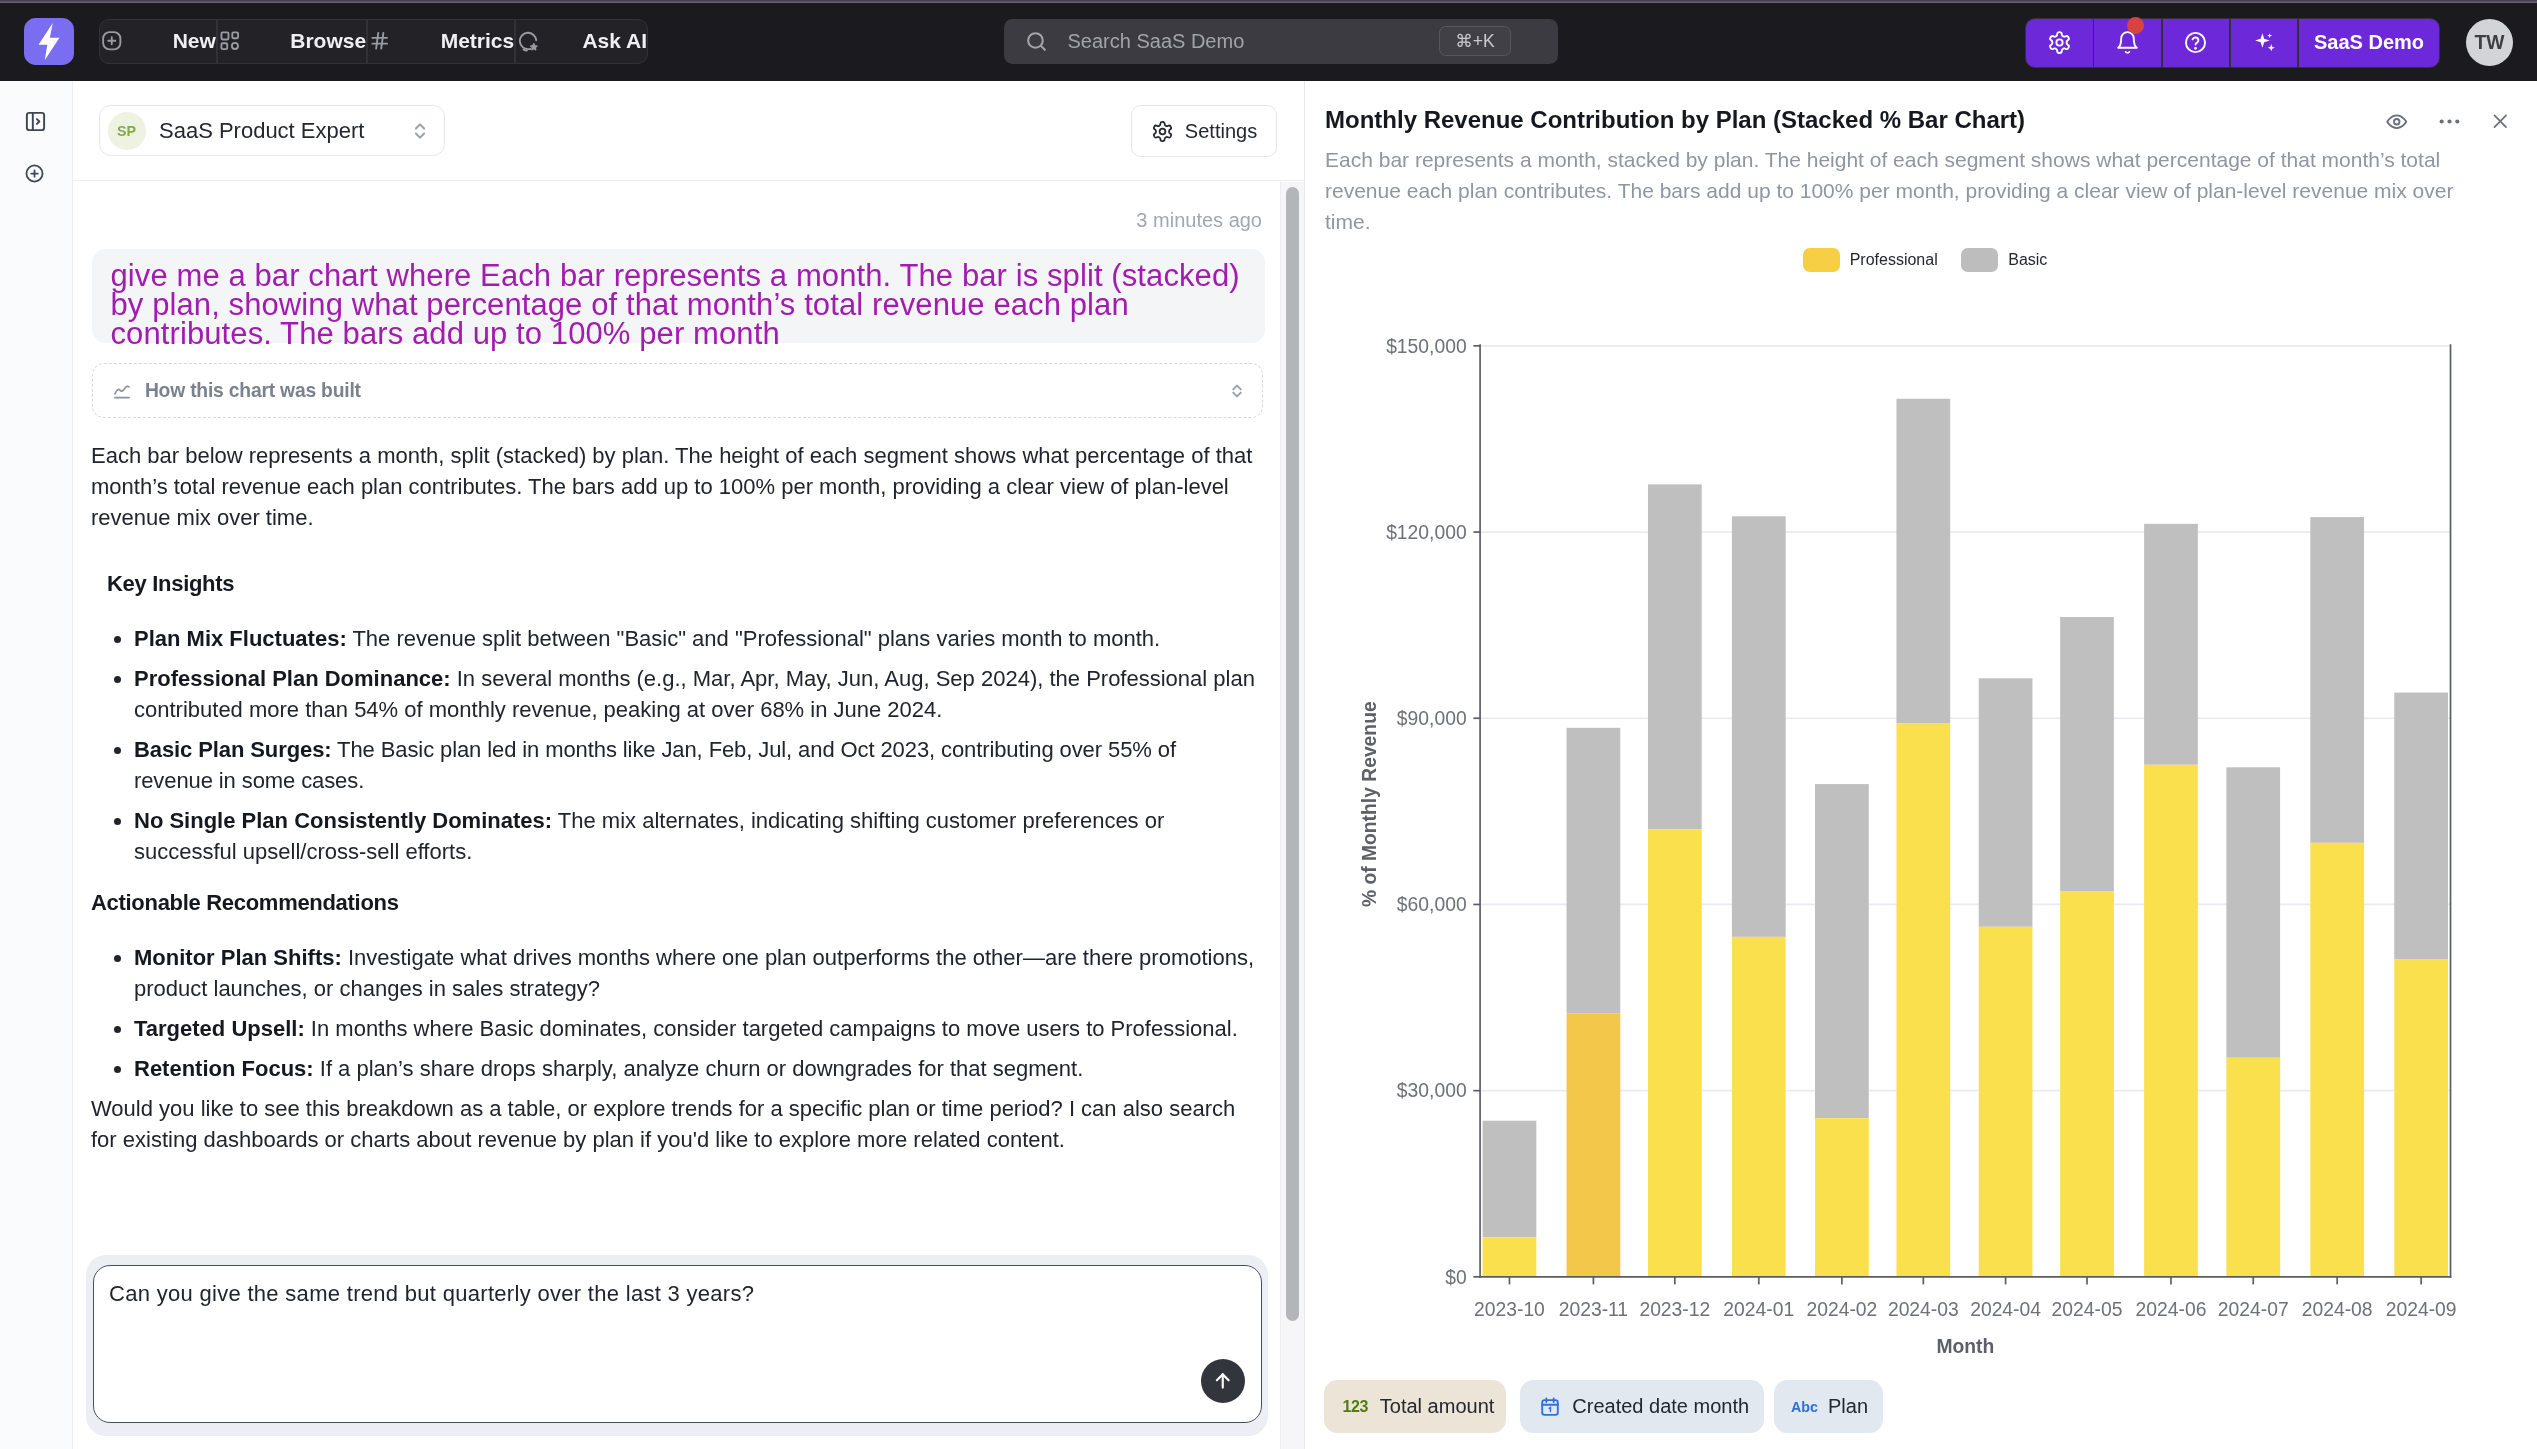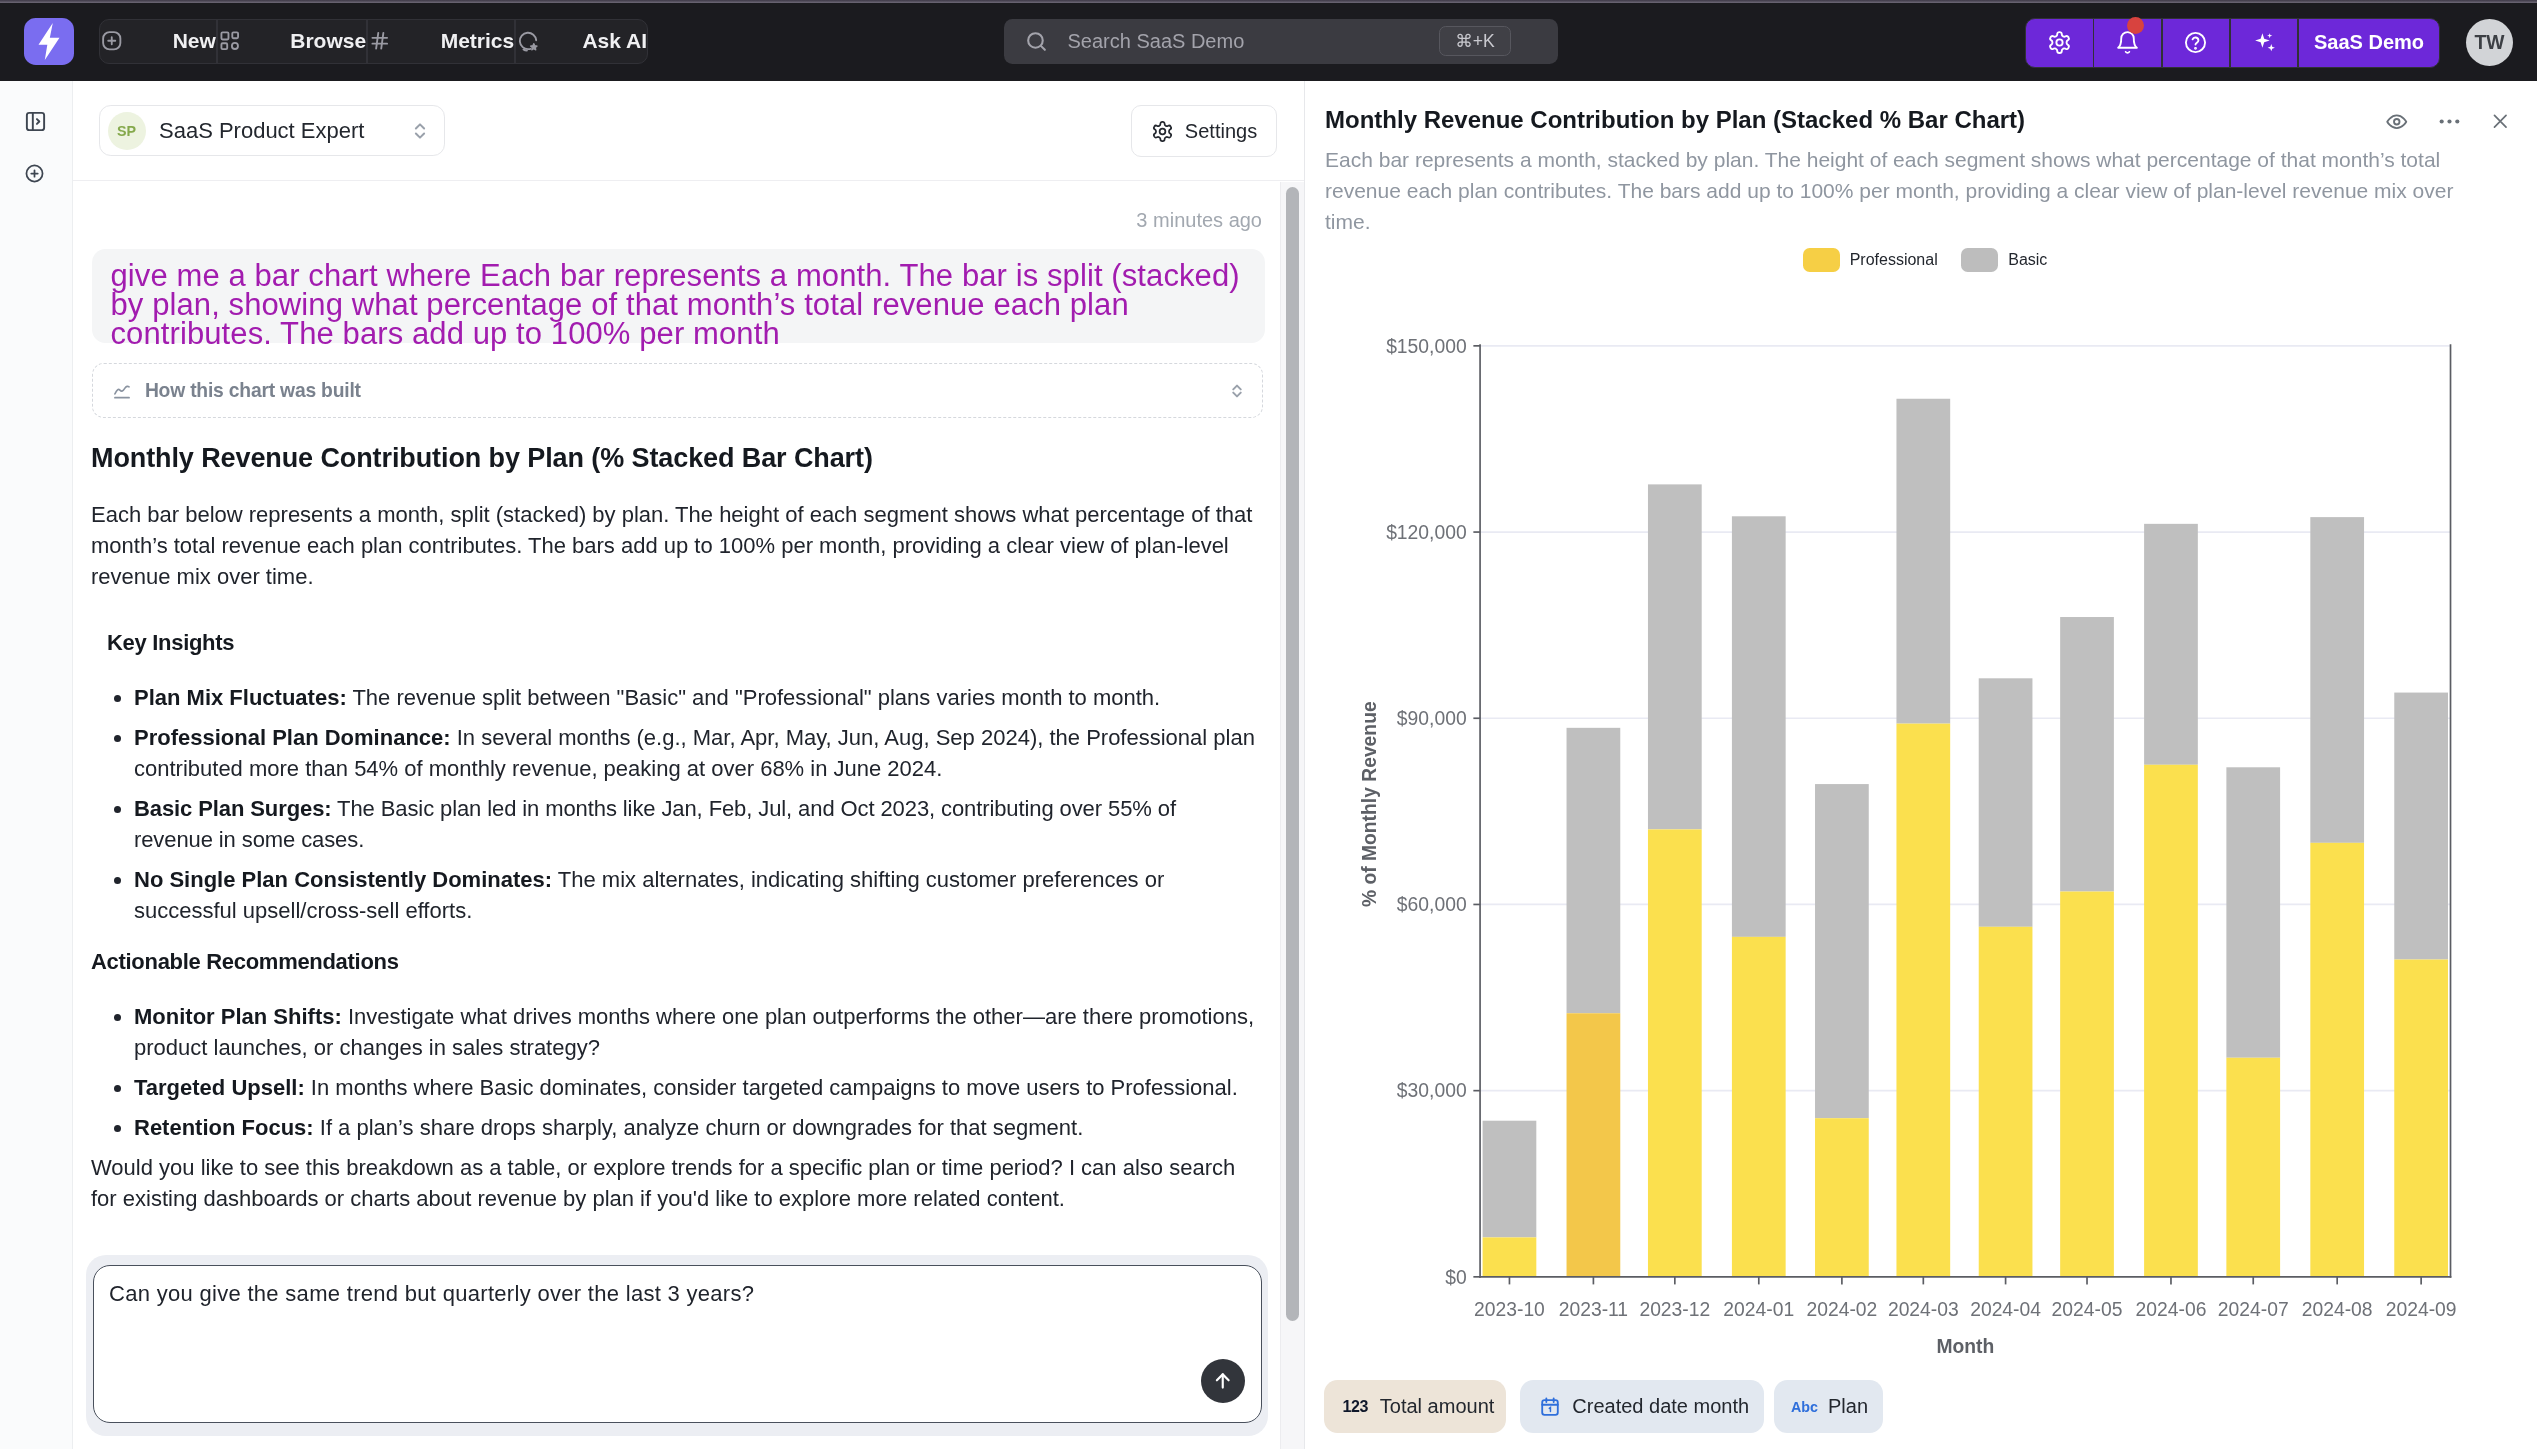--- a/index.html
+++ b/index.html
@@ -208,21 +208,20 @@
       <path d="M3.5 15.5C6 10.5 7.5 9 9.5 11s3.5 1.5 6-2.5c1.5-2.3 3.5-2.5 5-1.5"></path>
       <path d="M3.5 20h17"></path>
     </svg>
   <span>How this chart was built</span>
   <svg style="margin-left:auto;margin-right:15px" width="20" height="20" viewBox="0 0 24 24" fill="none" stroke="#9aa1ab" stroke-width="2.4" stroke-linecap="round" stroke-linejoin="round">
       <path d="M7.5 10L12 5.5l4.5 4.5"></path>
       <path d="M7.5 14L12 18.5 16.5 14"></path>
     </svg>
 </div>
 <div class="abs" id="chatbody">
-<h2>Monthly Revenue Contribution by Plan (% Stacked Bar Chart)</h2>
 <p>Each bar below represents a month, split (stacked) by plan. The height of each segment shows what percentage of that month’s total revenue each plan contributes. The bars add up to 100% per month, providing a clear view of plan-level revenue mix over time.</p>
 <h3 class="ki">Key Insights</h3>
 <ul>
 <li><b>Plan Mix Fluctuates:</b> The revenue split between "Basic" and "Professional" plans varies month to month.</li>
 <li><b>Professional Plan Dominance:</b> In several months (e.g., Mar, Apr, May, Jun, Aug, Sep 2024), the Professional plan contributed more than 54% of monthly revenue, peaking at over 68% in June 2024.</li>
 <li style="letter-spacing:-0.1px"><b>Basic Plan Surges:</b> The Basic plan led in months like Jan, Feb, Jul, and Oct 2023, contributing over 55% of revenue in some cases.</li>
 <li><b>No Single Plan Consistently Dominates:</b> The mix alternates, indicating shifting customer preferences or successful upsell/cross-sell efforts.</li>
 </ul>
 <h3 class="ar">Actionable Recommendations</h3>
 <ul>
@@ -251,21 +250,21 @@
   <svg width="25" height="25" viewBox="0 0 24 24" fill="#697077">
       <circle cx="4.5" cy="12" r="2"></circle>
       <circle cx="12" cy="12" r="2"></circle>
       <circle cx="19.5" cy="12" r="2"></circle>
     </svg>
   <svg width="18.5" height="18.5" viewBox="0 0 24 24" fill="none" stroke="#697077" stroke-width="2.2" stroke-linecap="round">
       <path d="M4.5 4.5l15 15M19.5 4.5l-15 15"></path>
     </svg>
 </div>
 <div class="abs" id="ptitle">Monthly Revenue Contribution by Plan (Stacked % Bar Chart)</div>
-<div class="tag" style="left:1324px;width:182px;background:#ede4d8"><span style="margin:0 11.8px 0 18.5px;color:#0f172a;font-weight:700;font-size:16px;letter-spacing:-0.4px">123</span>Total amount</div>
+<div class="tag" style="left:1324px;width:182px;background:#ede4d8"><span style="margin:0 11.8px 0 18.5px;color:#4d7c0f;font-weight:700;font-size:16px;letter-spacing:-0.4px">123</span>Total amount</div>
 <div class="tag" style="left:1520px;width:244px;background:#e2e8f0"><svg style="margin:0 11.8px 0 18.5px" width="22" height="22" viewBox="0 0 24 24" fill="none" stroke="#2f6fdb" stroke-width="2" stroke-linecap="round">
       <rect x="3.5" y="4.5" width="17" height="16" rx="2.5"></rect>
       <path d="M8 2.5v4M16 2.5v4M3.5 9.5h17"></path>
       <path d="M11.2 13.5l1.3-1v4.5" stroke-width="1.6"></path>
     </svg>Created date month</div>
 <div class="tag" style="left:1774px;width:109px;background:#e2e8f0"><span style="margin:0 10px 0 17px;color:#2f6fdb;font-weight:700;font-size:14.3px">Abc</span>Plan</div>
 <div class="abs" id="pdesc">Each bar represents a month, stacked by plan. The height of each segment shows what percentage of that month’s total revenue each plan contributes. The bars add up to 100% per month, providing a clear view of plan-level revenue mix over time.</div>
 <div class="abs" id="legend">
   <span style="display:flex;align-items:center;gap:10px"><span class="sw" style="background:#f6cf45"></span>Professional</span>
   <span style="display:flex;align-items:center;gap:10px"><span class="sw" style="background:#bdbdbd"></span>Basic</span>

